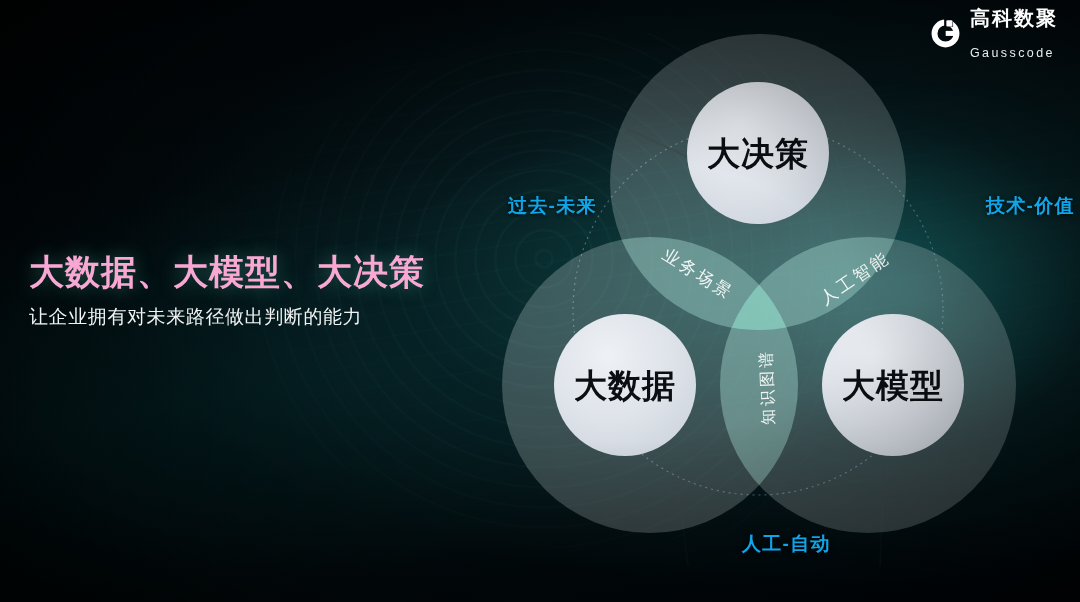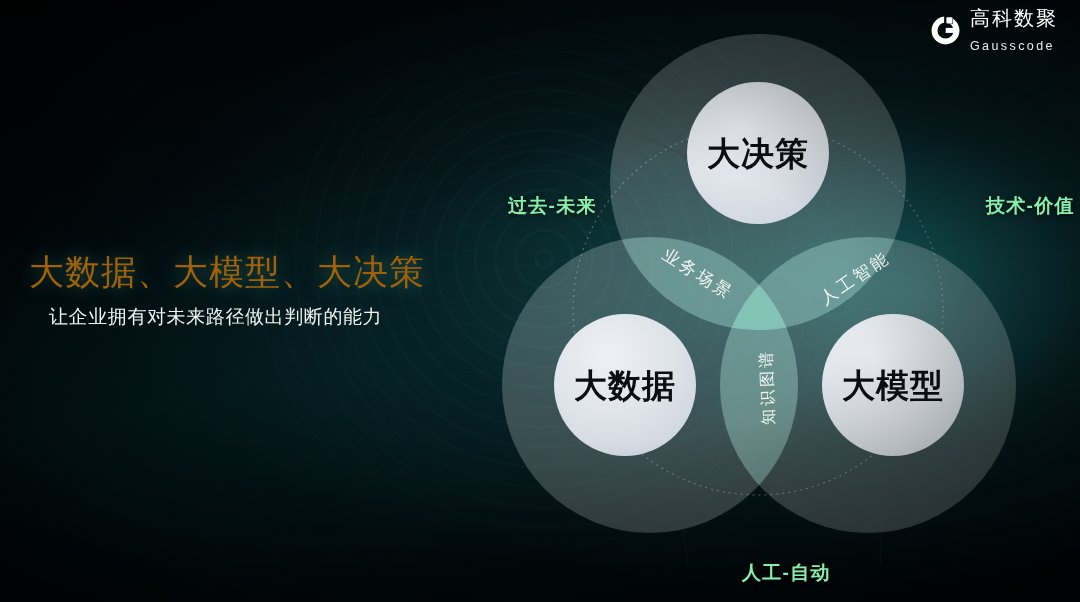--- a/index.html
+++ b/index.html
@@ -81,55 +81,55 @@
     top: 8px;
     display: flex;
     align-items: center;
     gap: 9px;
   }
   .logo-mark { width: 31px; height: 31px; flex: none; }
   .logo-txt { display: flex; flex-direction: column; line-height: 1; }
   .logo-cn {
     color: #fff;
     font-size: 20px;
-    font-weight: 400;
+    font-weight: 700;
     letter-spacing: 2px;
   }
   .logo-en {
     color: #e9eef0;
     font-size: 12.5px;
     letter-spacing: 2.4px;
-    margin-top: 12px;
+    margin-top: 19px;
   }
 
   
   .left-block {
     position: absolute;
     left: 29px;
     top: 252px;
     width: 450px;
   }
   .headline {
-    color: #a16207;
+    color: #f9a8d4;
     font-size: 35px;
-    font-weight: 400;
+    font-weight: 700;
     letter-spacing: 1px;
     line-height: 1.12;
     margin: 0 0 16px 0;
     text-shadow: 0 0 18px rgba(110,230,200,0.35);
   }
   .sub-line {
     color: #f0f4f5;
     font-size: 19px;
     font-weight: 400;
     letter-spacing: 0.6px;
     line-height: 1.0;
     margin: 0 0 20px 0;
   }
-  .sub-line:last-child { margin-bottom: 0; margin-left: 20px; }
+  .sub-line:last-child { margin-bottom: 0; }
 
   
   .venn {
     position: absolute;
     left: 480px;
     top: 10px;
     width: 600px;
     height: 560px;
   }
   .venn svg { display: block; width: 100%; height: 100%; overflow: visible; }
@@ -152,30 +152,30 @@
     font-family: "Liberation Sans", "DejaVu Sans", sans-serif;
     font-size: 16px;
     font-weight: 500;
     fill: #eef5f3;
     letter-spacing: 3px;
   }
 
   
   .axis-cap {
     position: absolute;
-    color: #86efac;
+    color: #0ea5e9;
     font-size: 19px;
     font-weight: 700;
     letter-spacing: 1.3px;
     white-space: nowrap;
     text-shadow: 0 1px 5px rgba(0,0,0,0.85);
   }
   .cap-left   { left: 508px; top: 193px; }
   .cap-right  { left: 955px; top: 193px; margin-left: 31px; }
-  .cap-bottom { left: 742px; top: 560px; }
+  .cap-bottom { left: 742px; top: 531px; }
 </style>
 </head>
 <body>
 
 <div id="slide">
 
   <div class="bg-base"></div>
   <div class="bg-streaks"></div>
   <div class="bg-swirl"></div>
   <div class="bg-glow-r"></div>

